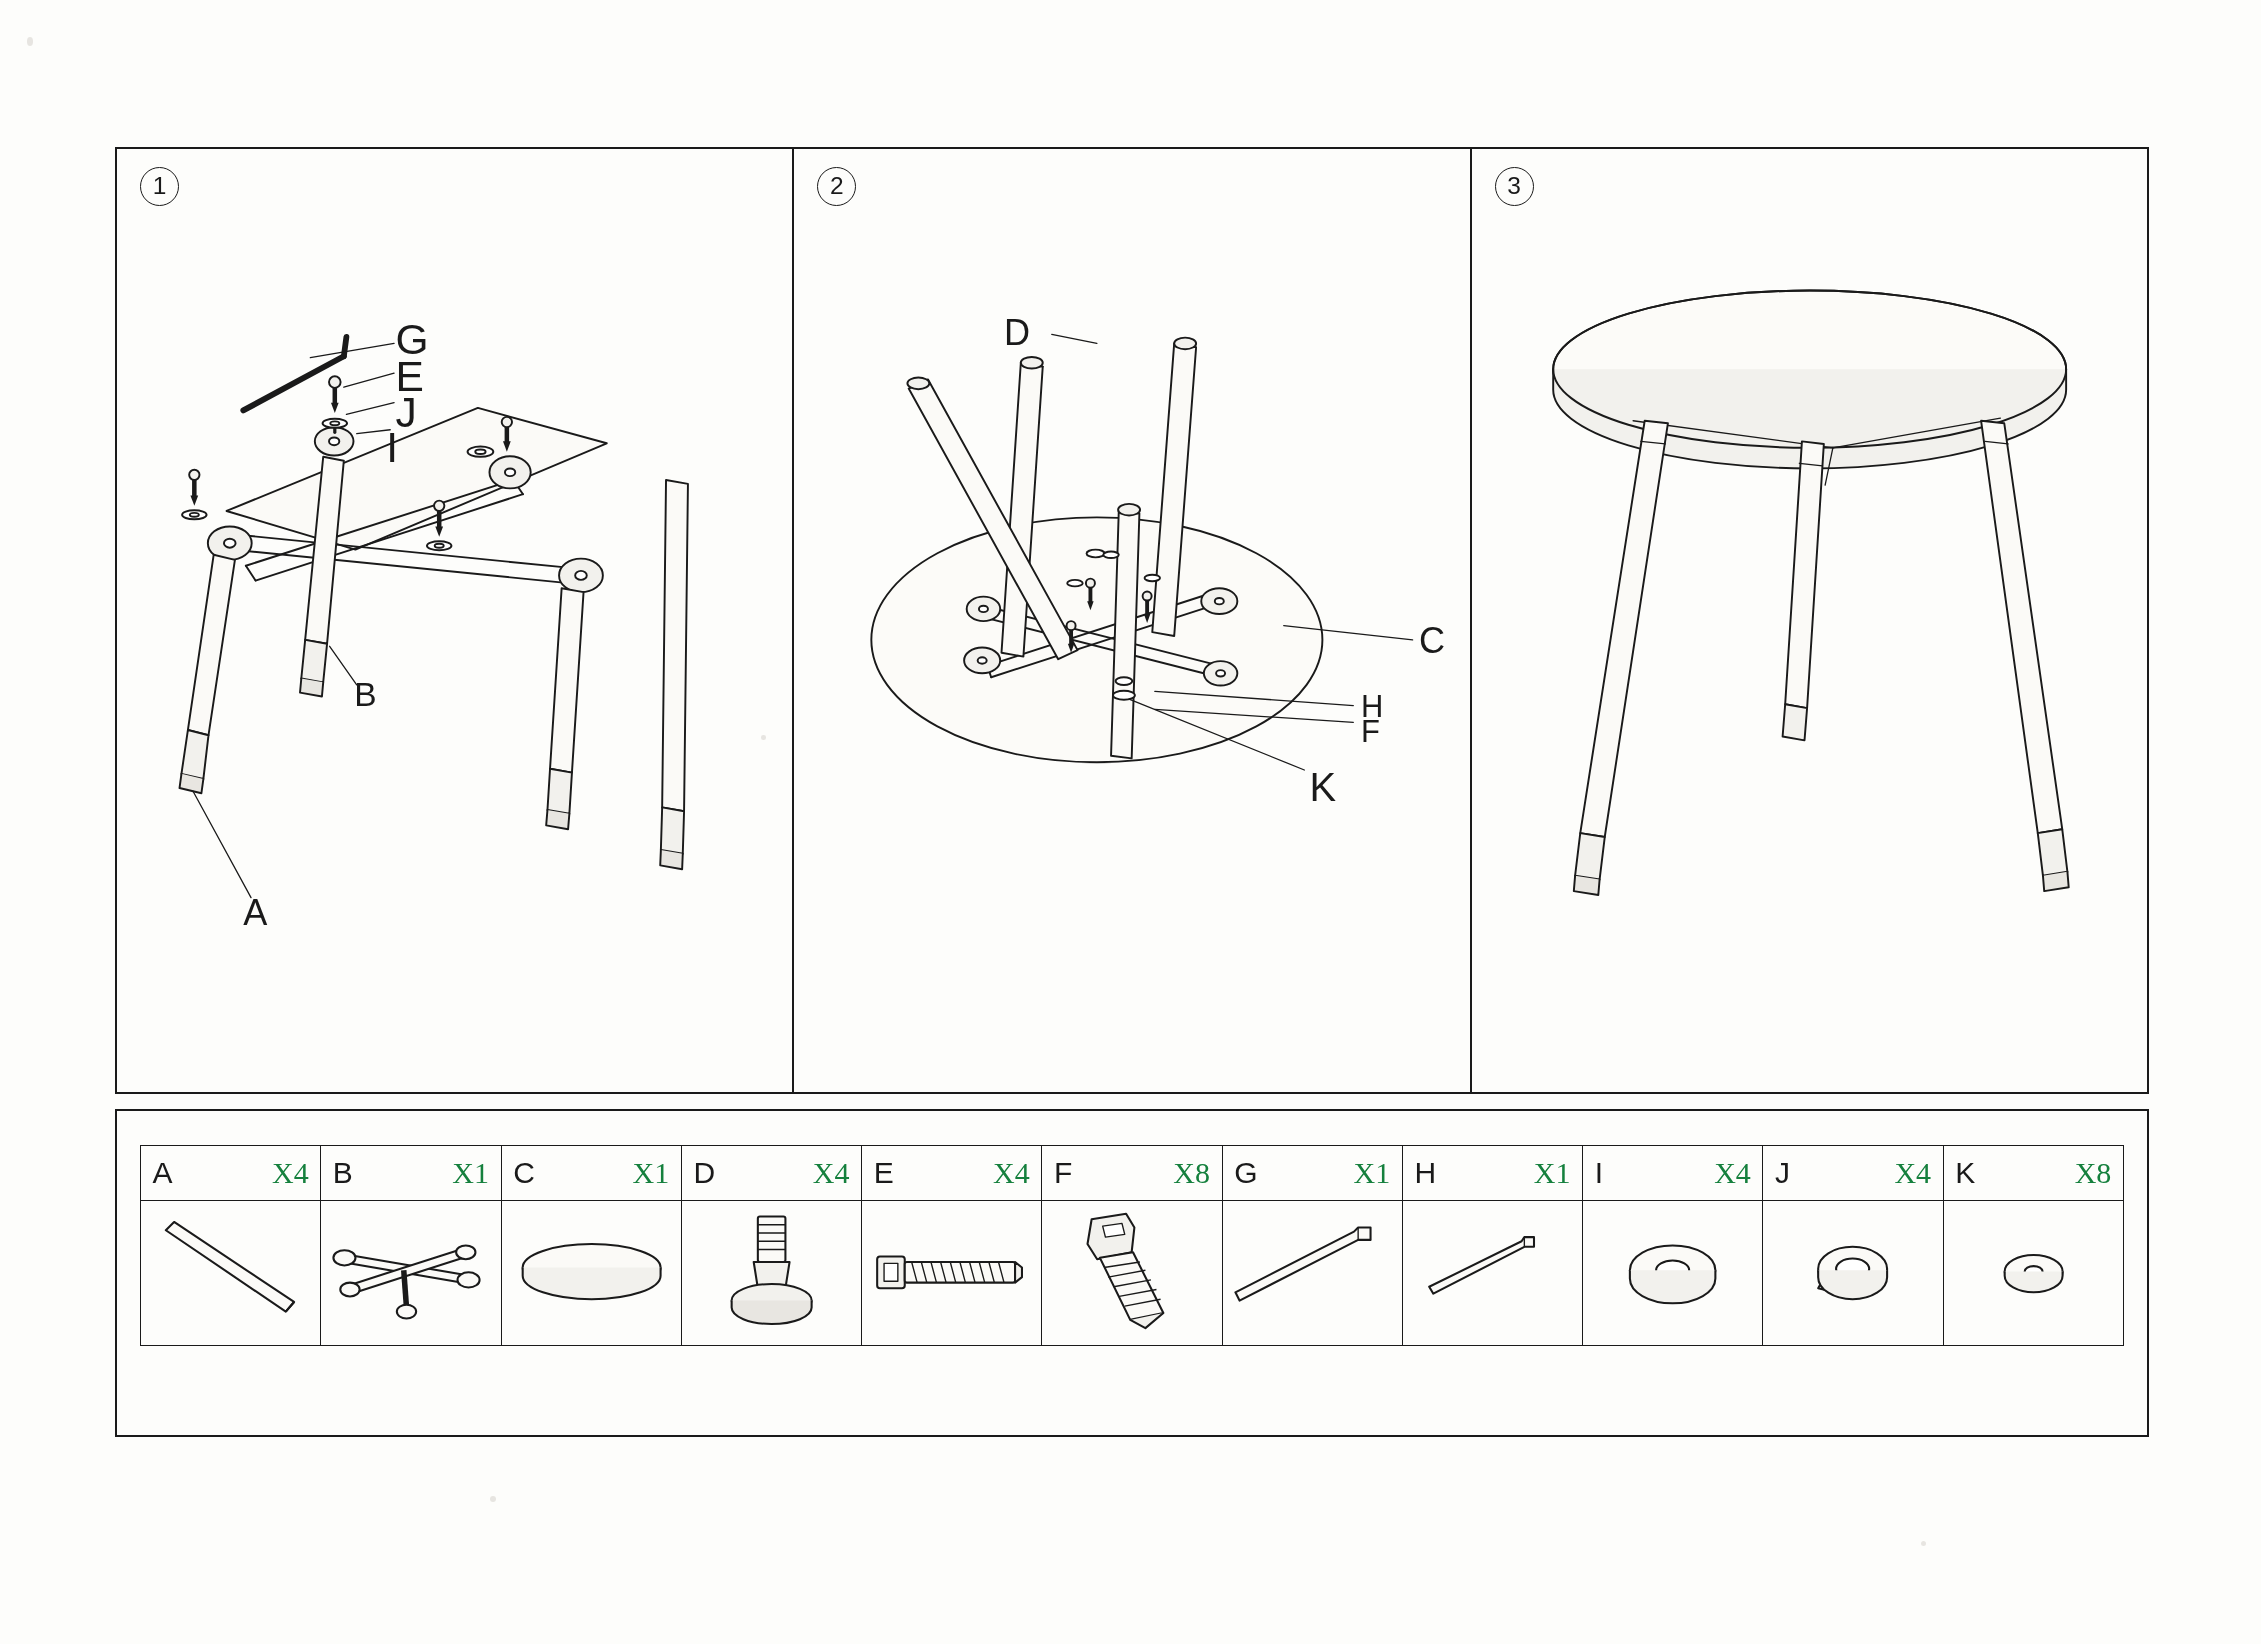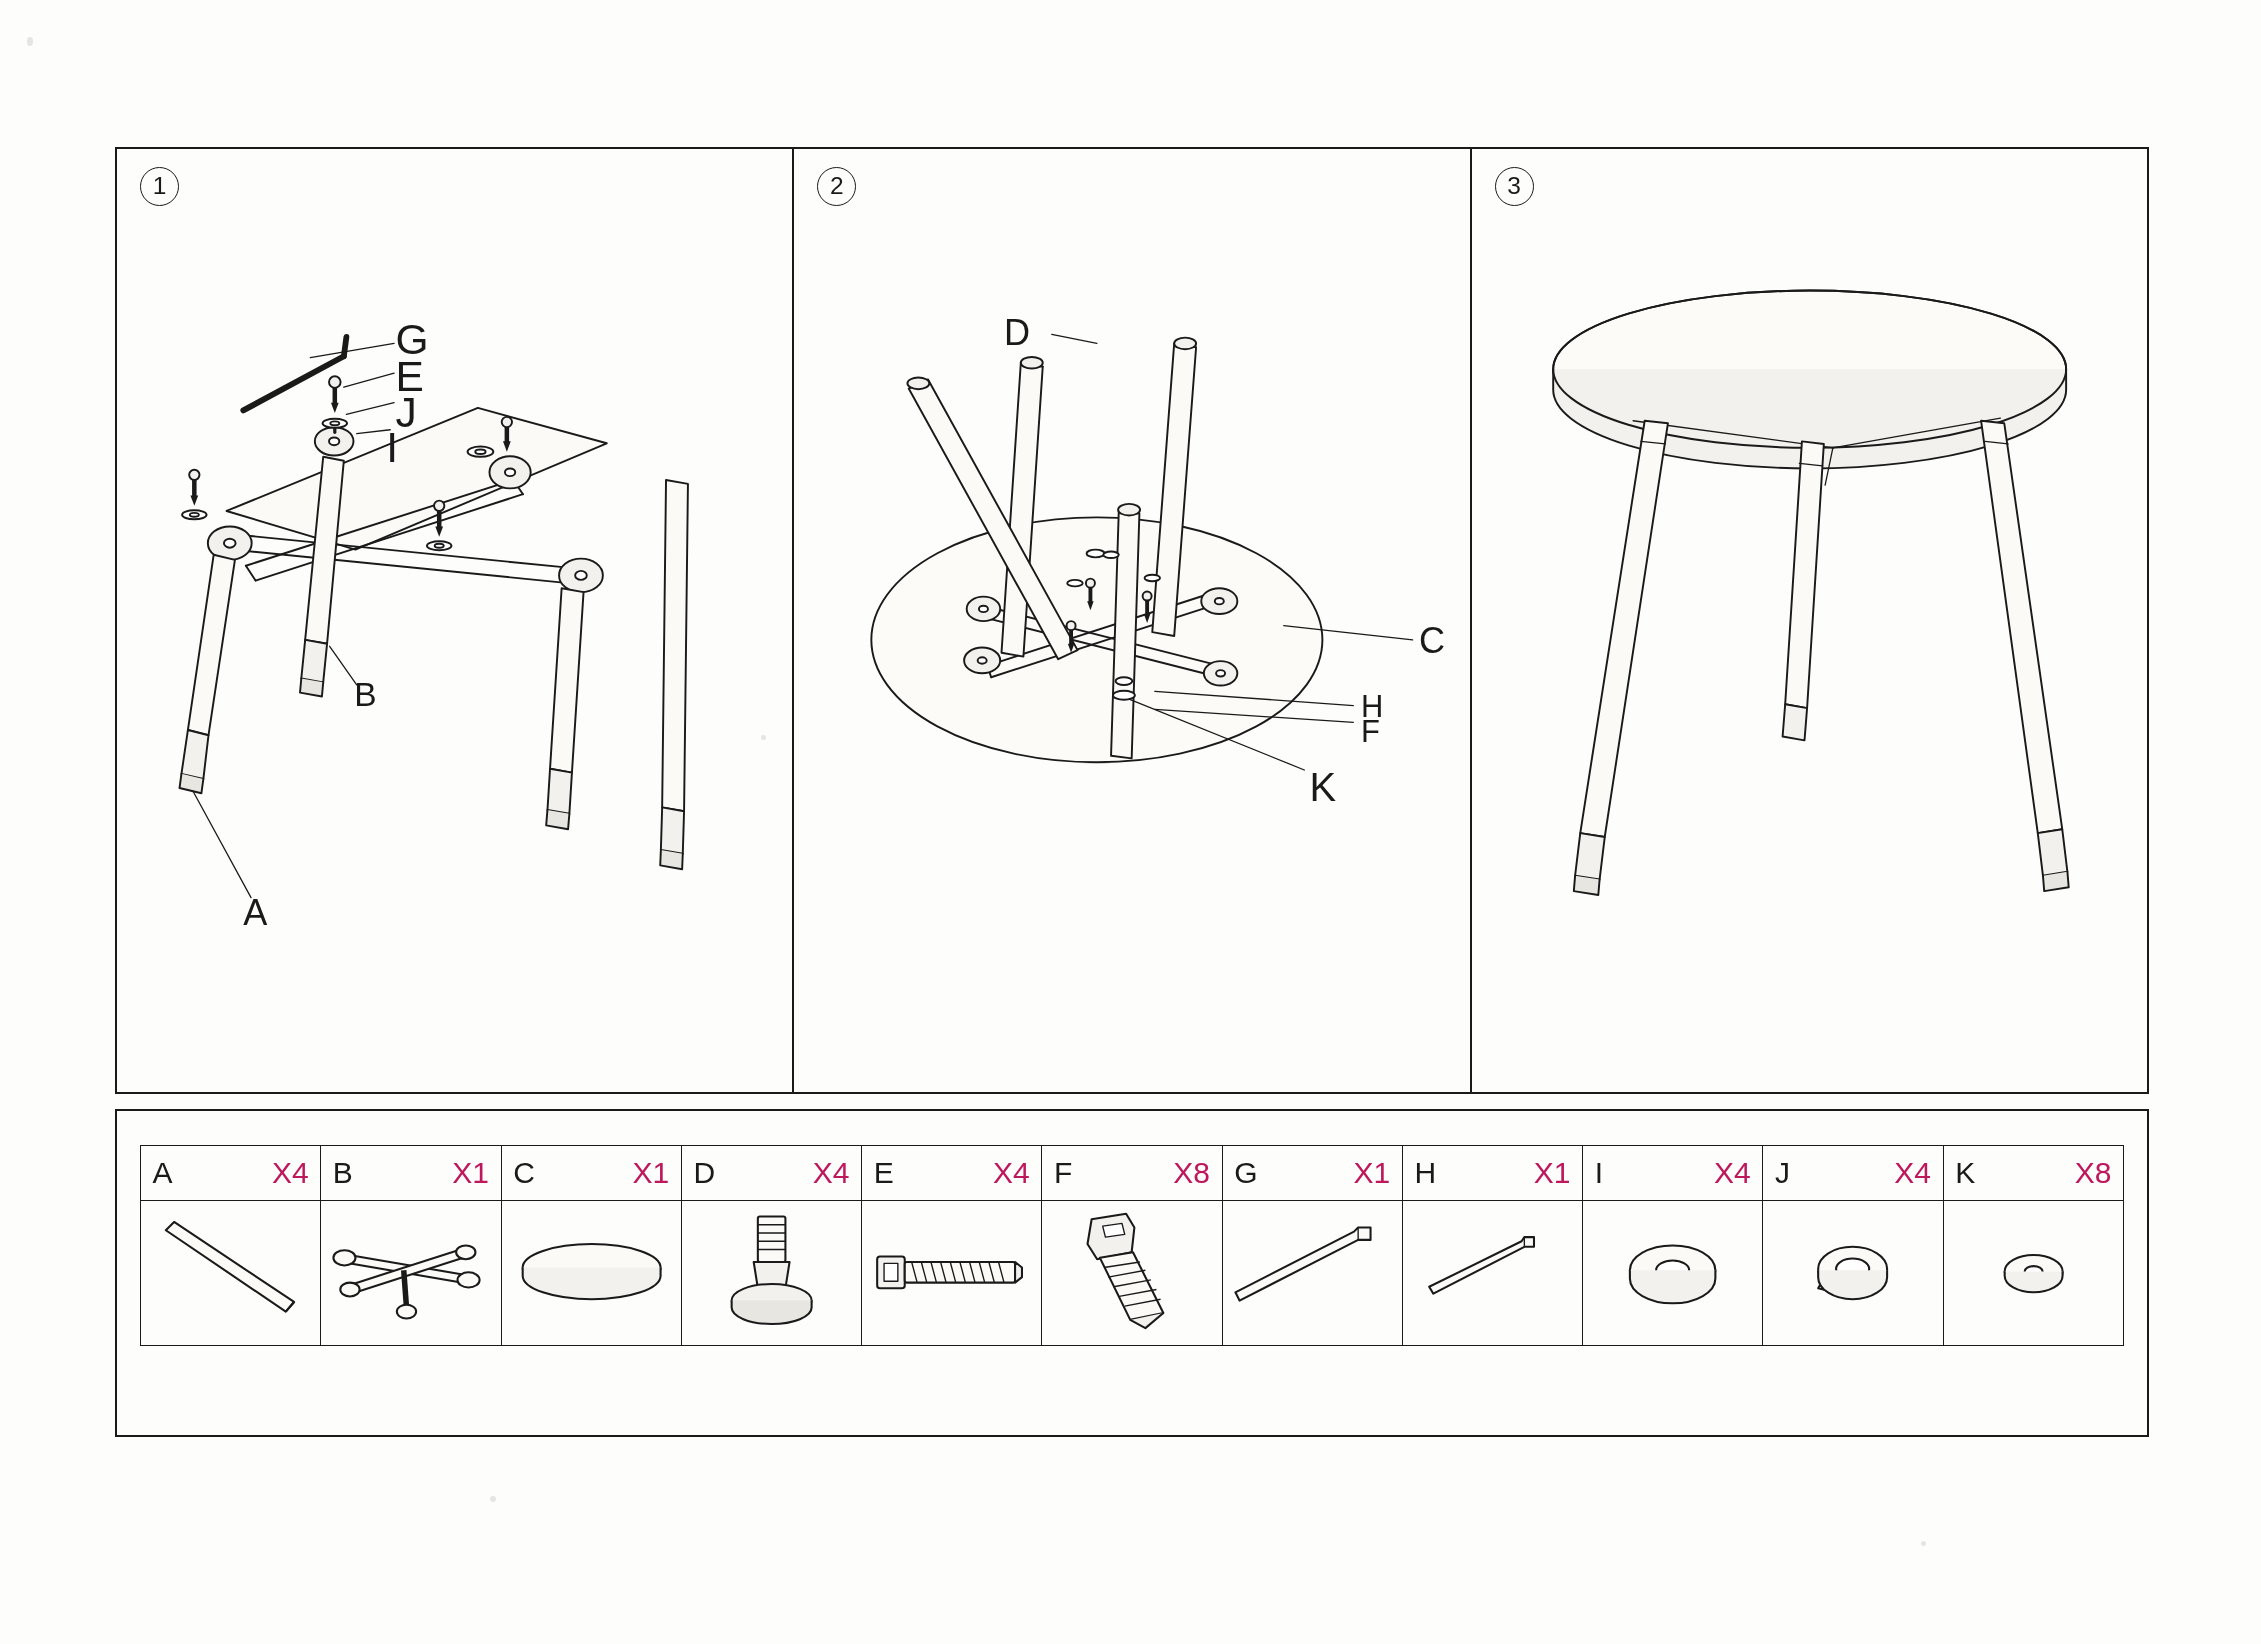--- a/index.html
+++ b/index.html
@@ -90,21 +90,21 @@
   .part-head {
     height: 55px;
     border-bottom: 1.9px solid #1a1a1a;
     display: flex;
     align-items: center;
     justify-content: space-between;
     padding: 0 11.6px;
     box-sizing: border-box;
   }
   .part-letter { font-size: 30px; color: #1a1a1a; }
-  .part-qty { font-size: 30px; color: #be185d; }
+  .part-qty { font-size: 30px; color: #15803d; font-family: Liberation Serif, serif; }
   .part-art {
     flex: 1 1 auto;
     position: relative;
   }
   .part-art svg { width: 100%; height: 100%; display: block; }
 
   
   .speck {
     position: absolute;
     background: #d8d6d0;

